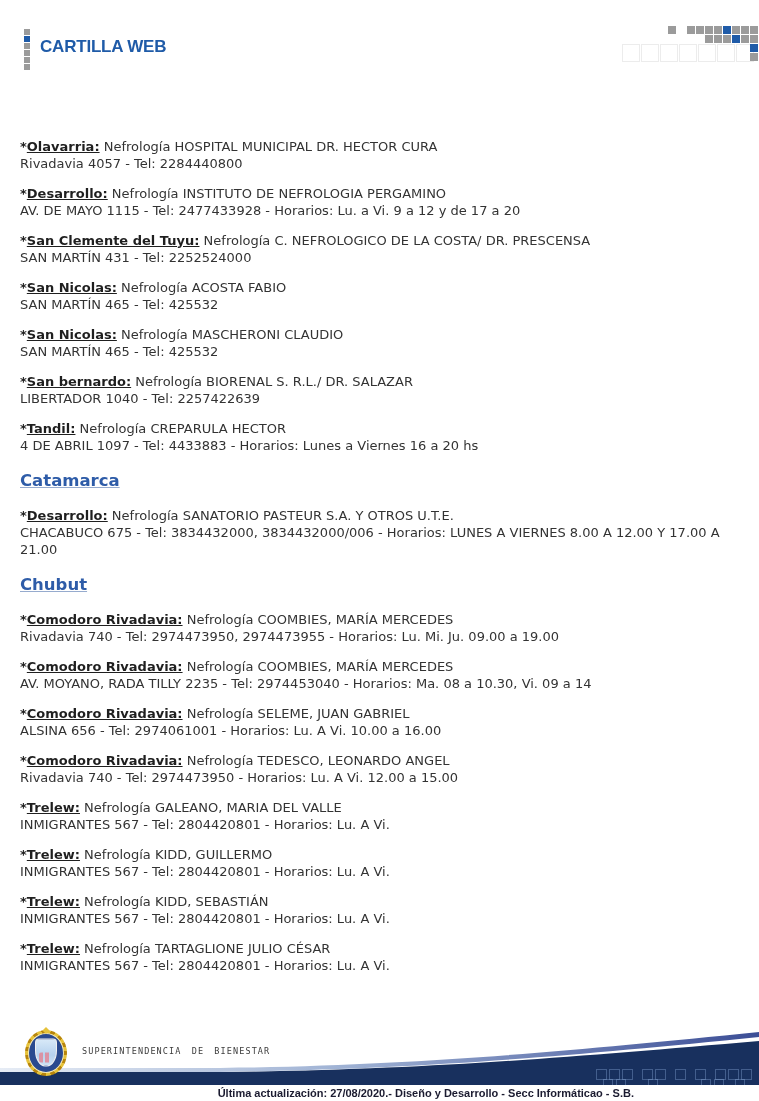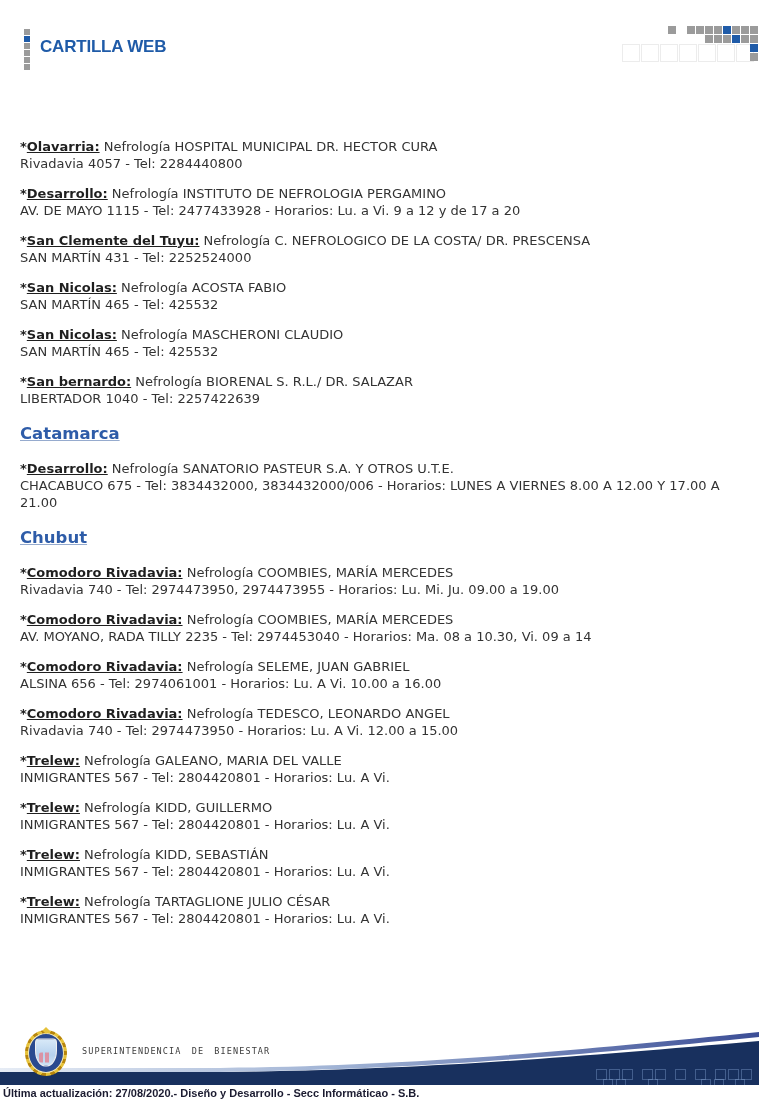--- a/index.html
+++ b/index.html
@@ -54,21 +54,21 @@
     opacity:.85; border-radius:2px; }
   .logo:after { content:''; position:absolute; top:-2px; left:50%; width:5px; height:5px;
     background:#e6c23a; transform:translateX(-50%) rotate(45deg); }
 
   .org-name {
     position:absolute; left:82px; top:44%; transform:translateY(-50%); top:23px;
     font-family:"DejaVu Sans Mono","Liberation Mono",monospace;
     font-size:8.5px; letter-spacing:1.1px; word-spacing:4px; color:#3c3c3c; white-space:nowrap;
   }
   .update-line {
-    position:absolute; left:0; bottom:2px; width:637px; text-align:left;
+    position:absolute; left:0; bottom:2px; width:637px; text-align:right;
     font-size:11px; font-weight:bold; color:#1b1b30;
     font-family:"Liberation Sans","DejaVu Sans",sans-serif;
   }
   .update-line .txt { border-bottom:1px dotted #9a9a9a; padding:0 3px 2px 3px; }
 </style>
 </head>
 <body>
 
 <div class="page">
 
@@ -110,20 +110,21 @@
       </div>
   </div>
 
   <div class="content" id="sections">
       <p class="entry"><span class="star">*</span><span class="city">Olavarria:</span> Nefrología HOSPITAL MUNICIPAL DR. HECTOR CURA<br>Rivadavia 4057 - Tel: 2284440800</p>
       <p class="entry"><span class="star">*</span><span class="city">Desarrollo:</span> Nefrología INSTITUTO DE NEFROLOGIA PERGAMINO<br>AV. DE MAYO 1115 - Tel: 2477433928 - Horarios: Lu. a Vi. 9 a 12 y de 17 a 20</p>
       <p class="entry"><span class="star">*</span><span class="city">San Clemente del Tuyu:</span> Nefrología C. NEFROLOGICO DE LA COSTA/ DR. PRESCENSA<br>SAN MARTÍN 431 - Tel: 2252524000</p>
       <p class="entry"><span class="star">*</span><span class="city">San Nicolas:</span> Nefrología ACOSTA FABIO<br>SAN MARTÍN 465 - Tel: 425532</p>
       <p class="entry"><span class="star">*</span><span class="city">San Nicolas:</span> Nefrología MASCHERONI CLAUDIO<br>SAN MARTÍN 465 - Tel: 425532</p>
       <p class="entry"><span class="star">*</span><span class="city">San bernardo:</span> Nefrología BIORENAL S. R.L./ DR. SALAZAR<br>LIBERTADOR 1040 - Tel: 2257422639</p>
+      <p class="entry"><span class="star">*</span><span class="city">Tandil:</span> Nefrología CREPARULA HECTOR<br>4 DE ABRIL 1097 - Tel: 4433883 - Horarios: Lunes a Viernes 16 a 20 hs</p>
       <h2 class="province-heading">Catamarca</h2>
       <p class="entry"><span class="star">*</span><span class="city">Desarrollo:</span> Nefrología SANATORIO PASTEUR S.A. Y OTROS U.T.E.<br>CHACABUCO 675 - Tel: 3834432000, 3834432000/006 - Horarios: LUNES A VIERNES 8.00 A 12.00 Y 17.00 A 21.00</p>
       <h2 class="province-heading">Chubut</h2>
       <p class="entry"><span class="star">*</span><span class="city">Comodoro Rivadavia:</span> Nefrología COOMBIES, MARÍA MERCEDES<br>Rivadavia 740 - Tel: 2974473950, 2974473955 - Horarios: Lu. Mi. Ju. 09.00 a 19.00</p>
       <p class="entry"><span class="star">*</span><span class="city">Comodoro Rivadavia:</span> Nefrología COOMBIES, MARÍA MERCEDES<br>AV. MOYANO, RADA TILLY 2235 - Tel: 2974453040 - Horarios: Ma. 08 a 10.30, Vi. 09 a 14</p>
       <p class="entry"><span class="star">*</span><span class="city">Comodoro Rivadavia:</span> Nefrología SELEME, JUAN GABRIEL<br>ALSINA 656 - Tel: 2974061001 - Horarios: Lu. A Vi. 10.00 a 16.00</p>
       <p class="entry"><span class="star">*</span><span class="city">Comodoro Rivadavia:</span> Nefrología TEDESCO, LEONARDO ANGEL<br>Rivadavia 740 - Tel: 2974473950 - Horarios: Lu. A Vi. 12.00 a 15.00</p>
       <p class="entry"><span class="star">*</span><span class="city">Trelew:</span> Nefrología GALEANO, MARIA DEL VALLE<br>INMIGRANTES 567 - Tel: 2804420801 - Horarios: Lu. A Vi.</p>
       <p class="entry"><span class="star">*</span><span class="city">Trelew:</span> Nefrología KIDD, GUILLERMO<br>INMIGRANTES 567 - Tel: 2804420801 - Horarios: Lu. A Vi.</p>
       <p class="entry"><span class="star">*</span><span class="city">Trelew:</span> Nefrología KIDD, SEBASTIÁN<br>INMIGRANTES 567 - Tel: 2804420801 - Horarios: Lu. A Vi.</p>

